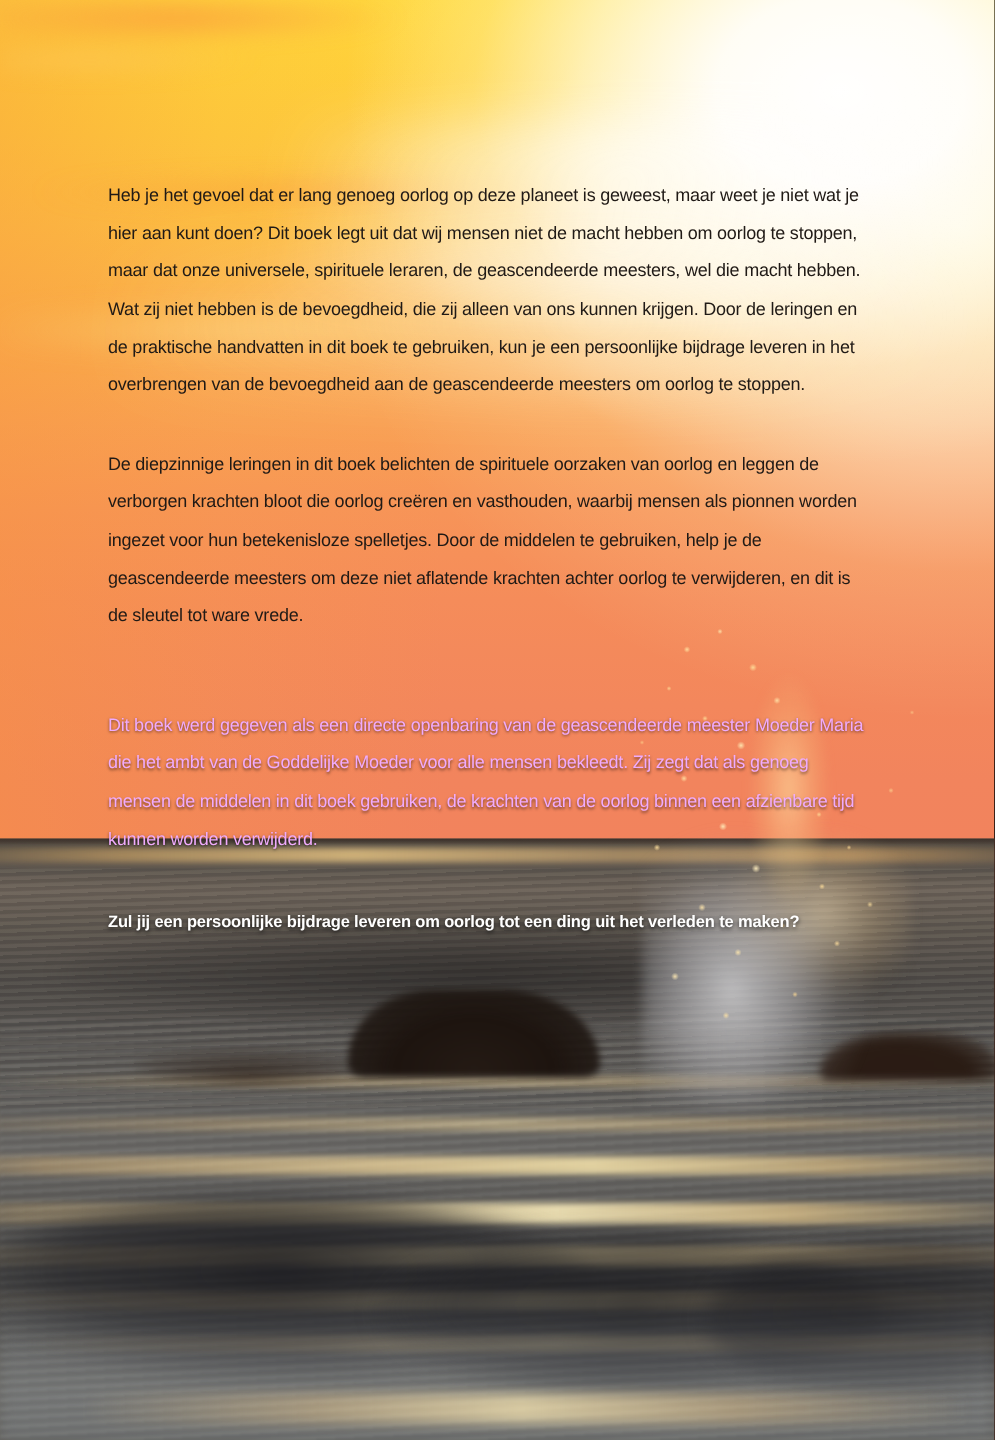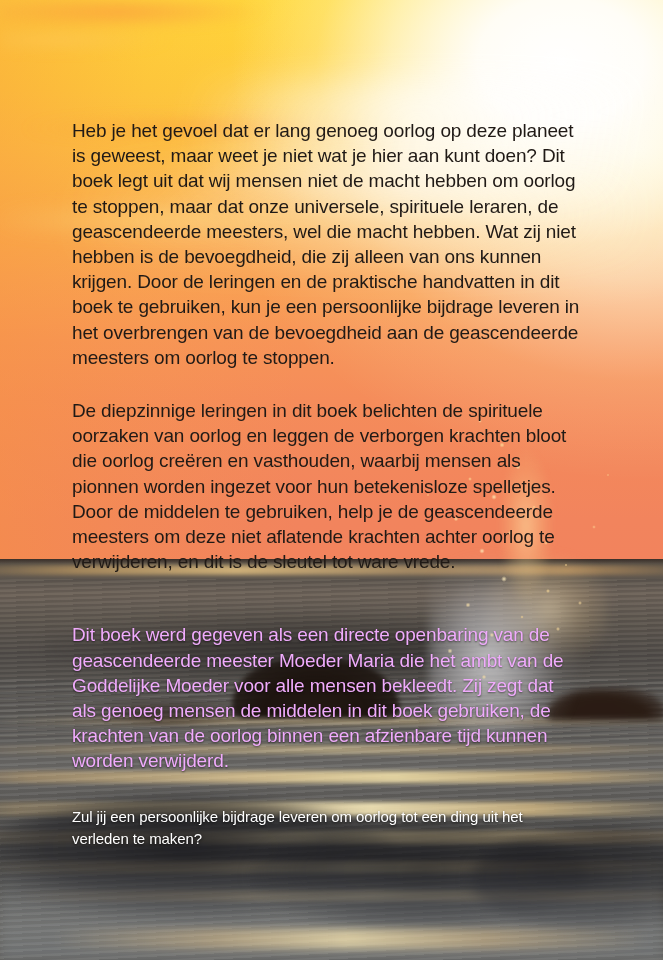--- a/index.html
+++ b/index.html
@@ -306,34 +306,34 @@
   }
   .heading {
     font-size: 15.2px;
     font-weight: bold;
     color: #17120f;
     letter-spacing: -0.1px;
     line-height: 20px;
     margin: 0 0 26px 0;
   }
   .para {
-    font-size: 19px;
+    font-size: 12px;
     line-height: 25.2px;
     color: #201a16;
     margin: 0 0 26px 0;
     letter-spacing: -0.15px;
   }
   .para.light {
     color: #f0abfc;
     text-shadow: 0 1px 2px rgba(0,0,0,0.55);
   }
   .closing {
-    font-size: 15px;
+    font-size: 11px;
     line-height: 22px;
-    font-weight: normal;
+    font-weight: bold;
     color: #ffffff;
     text-shadow: 0 1px 3px rgba(0,0,0,0.7);
     letter-spacing: -0.1px;
     margin: 0;
   }
   .p1 { margin-bottom: 28px; }
   .p2 { margin-bottom: 48px; }
   .p3 { margin-bottom: 32px; }
 </style>
 </head>

